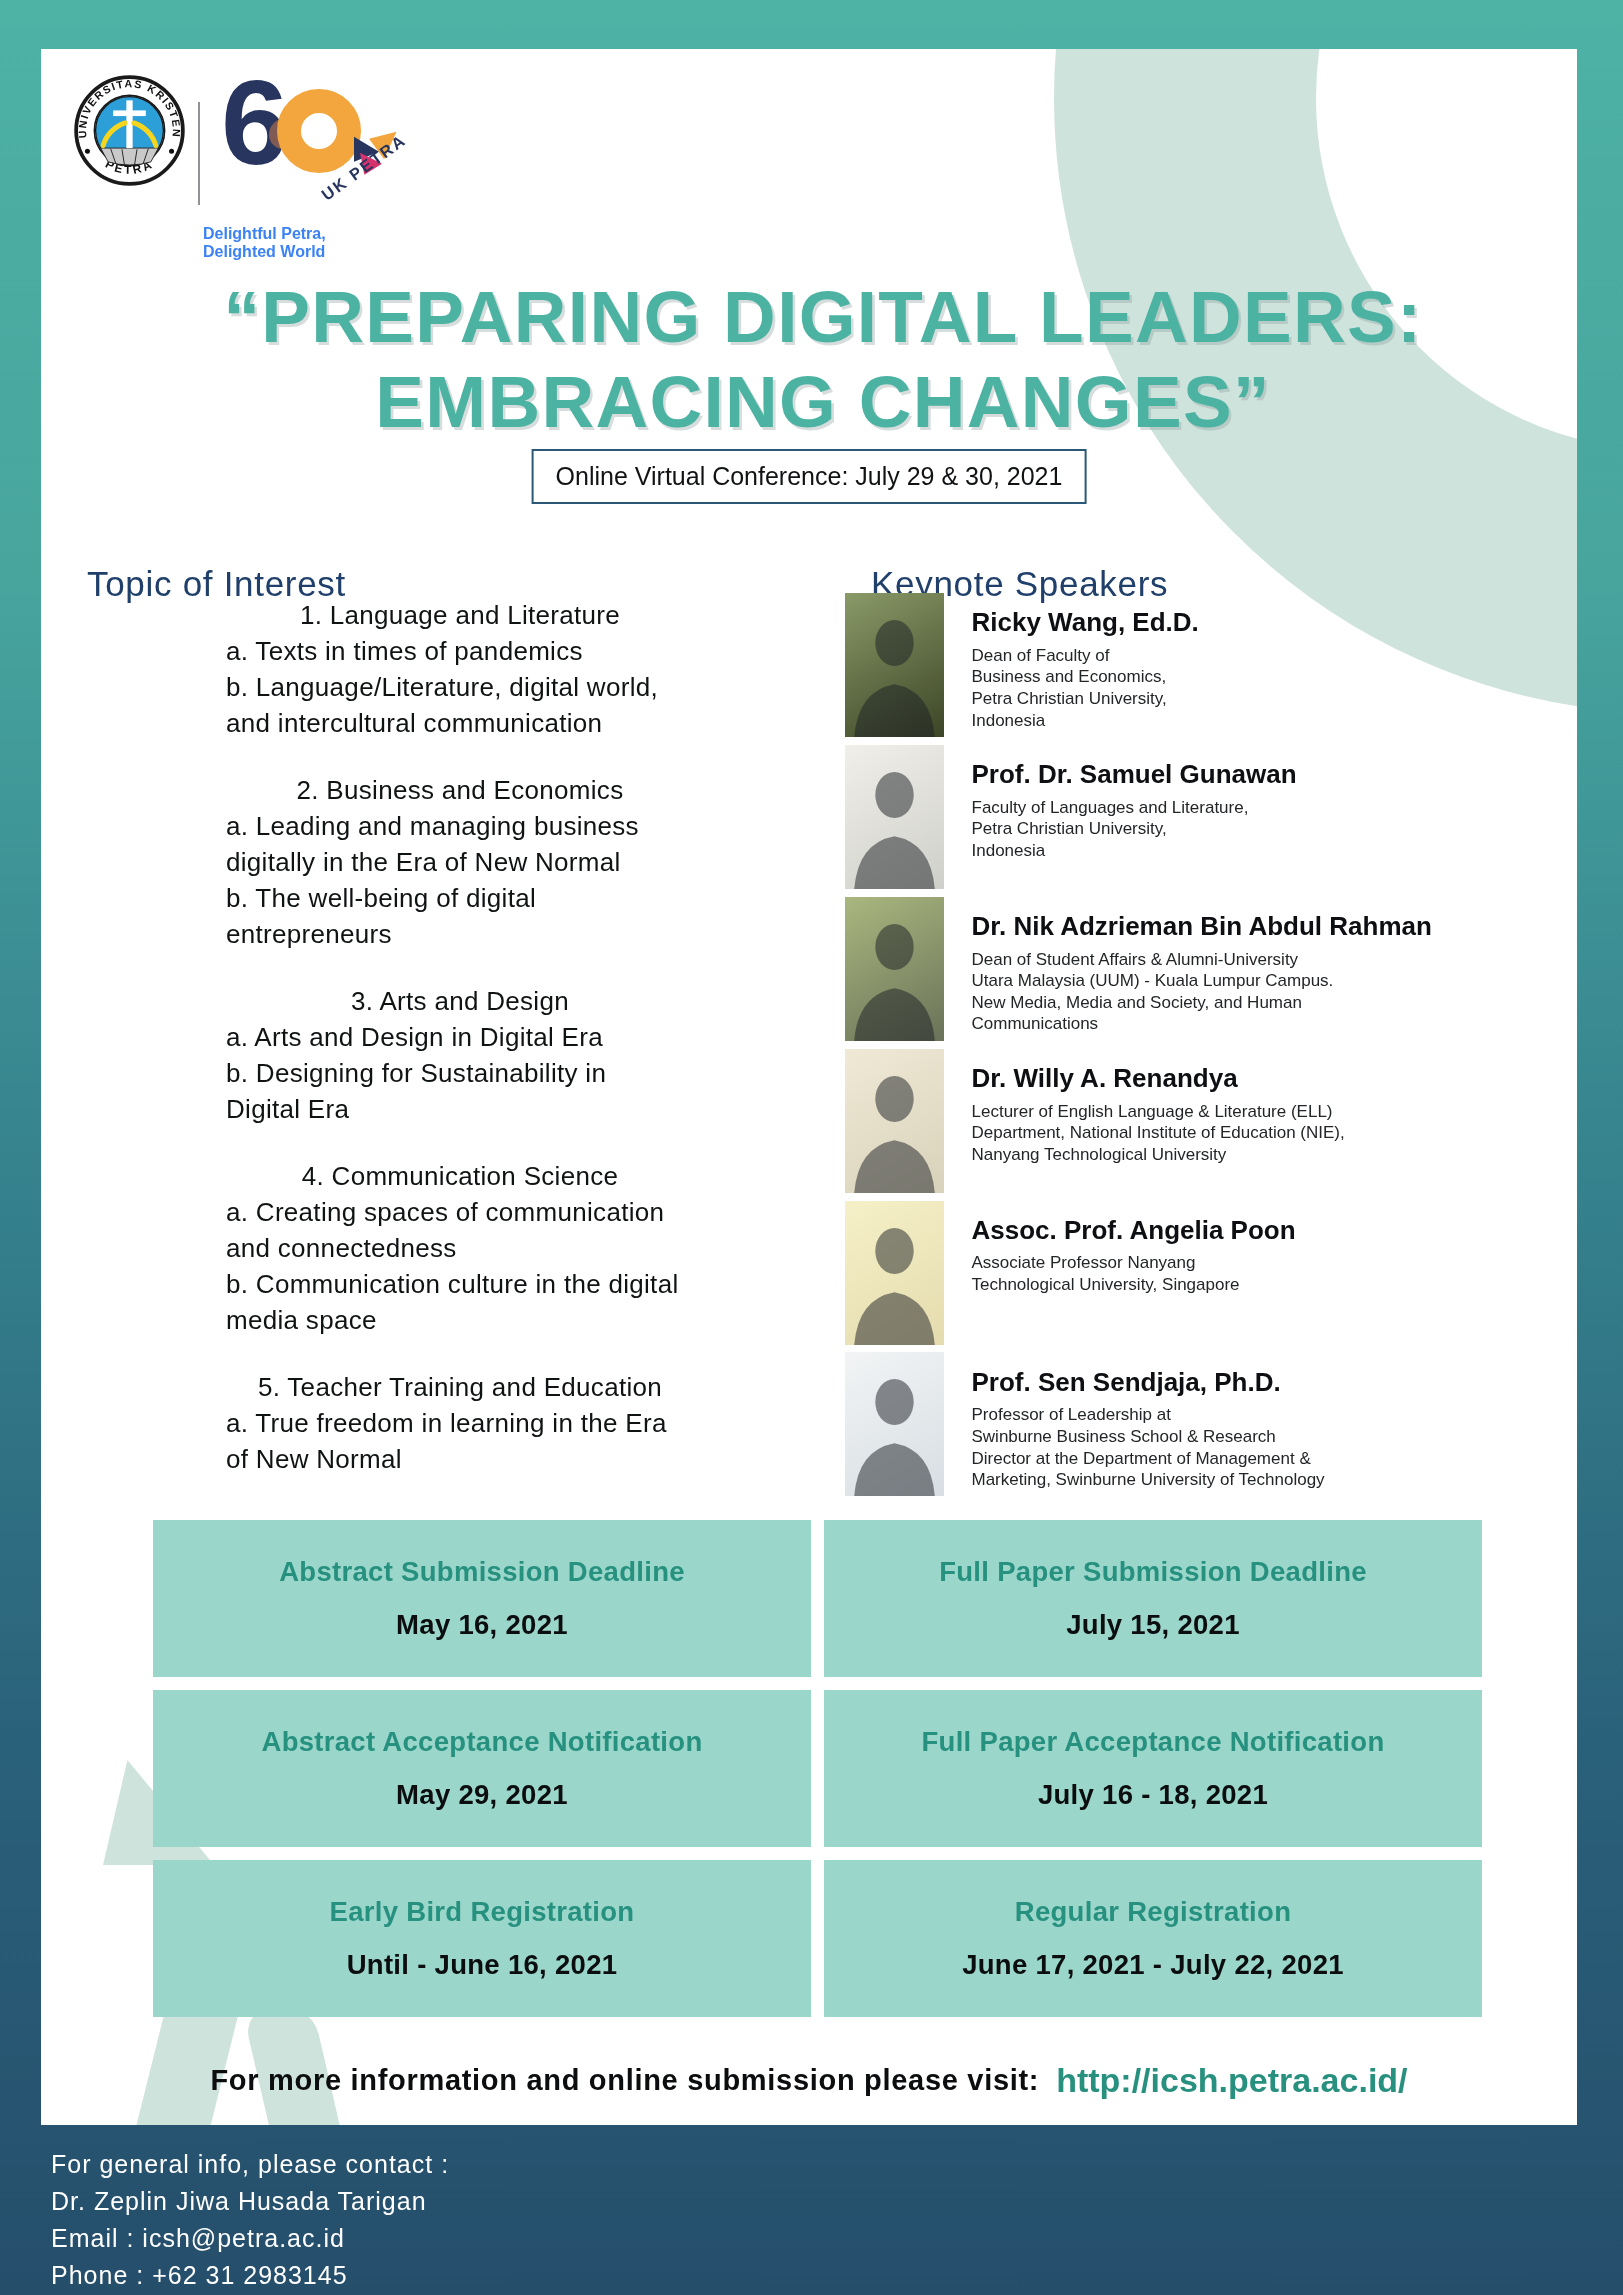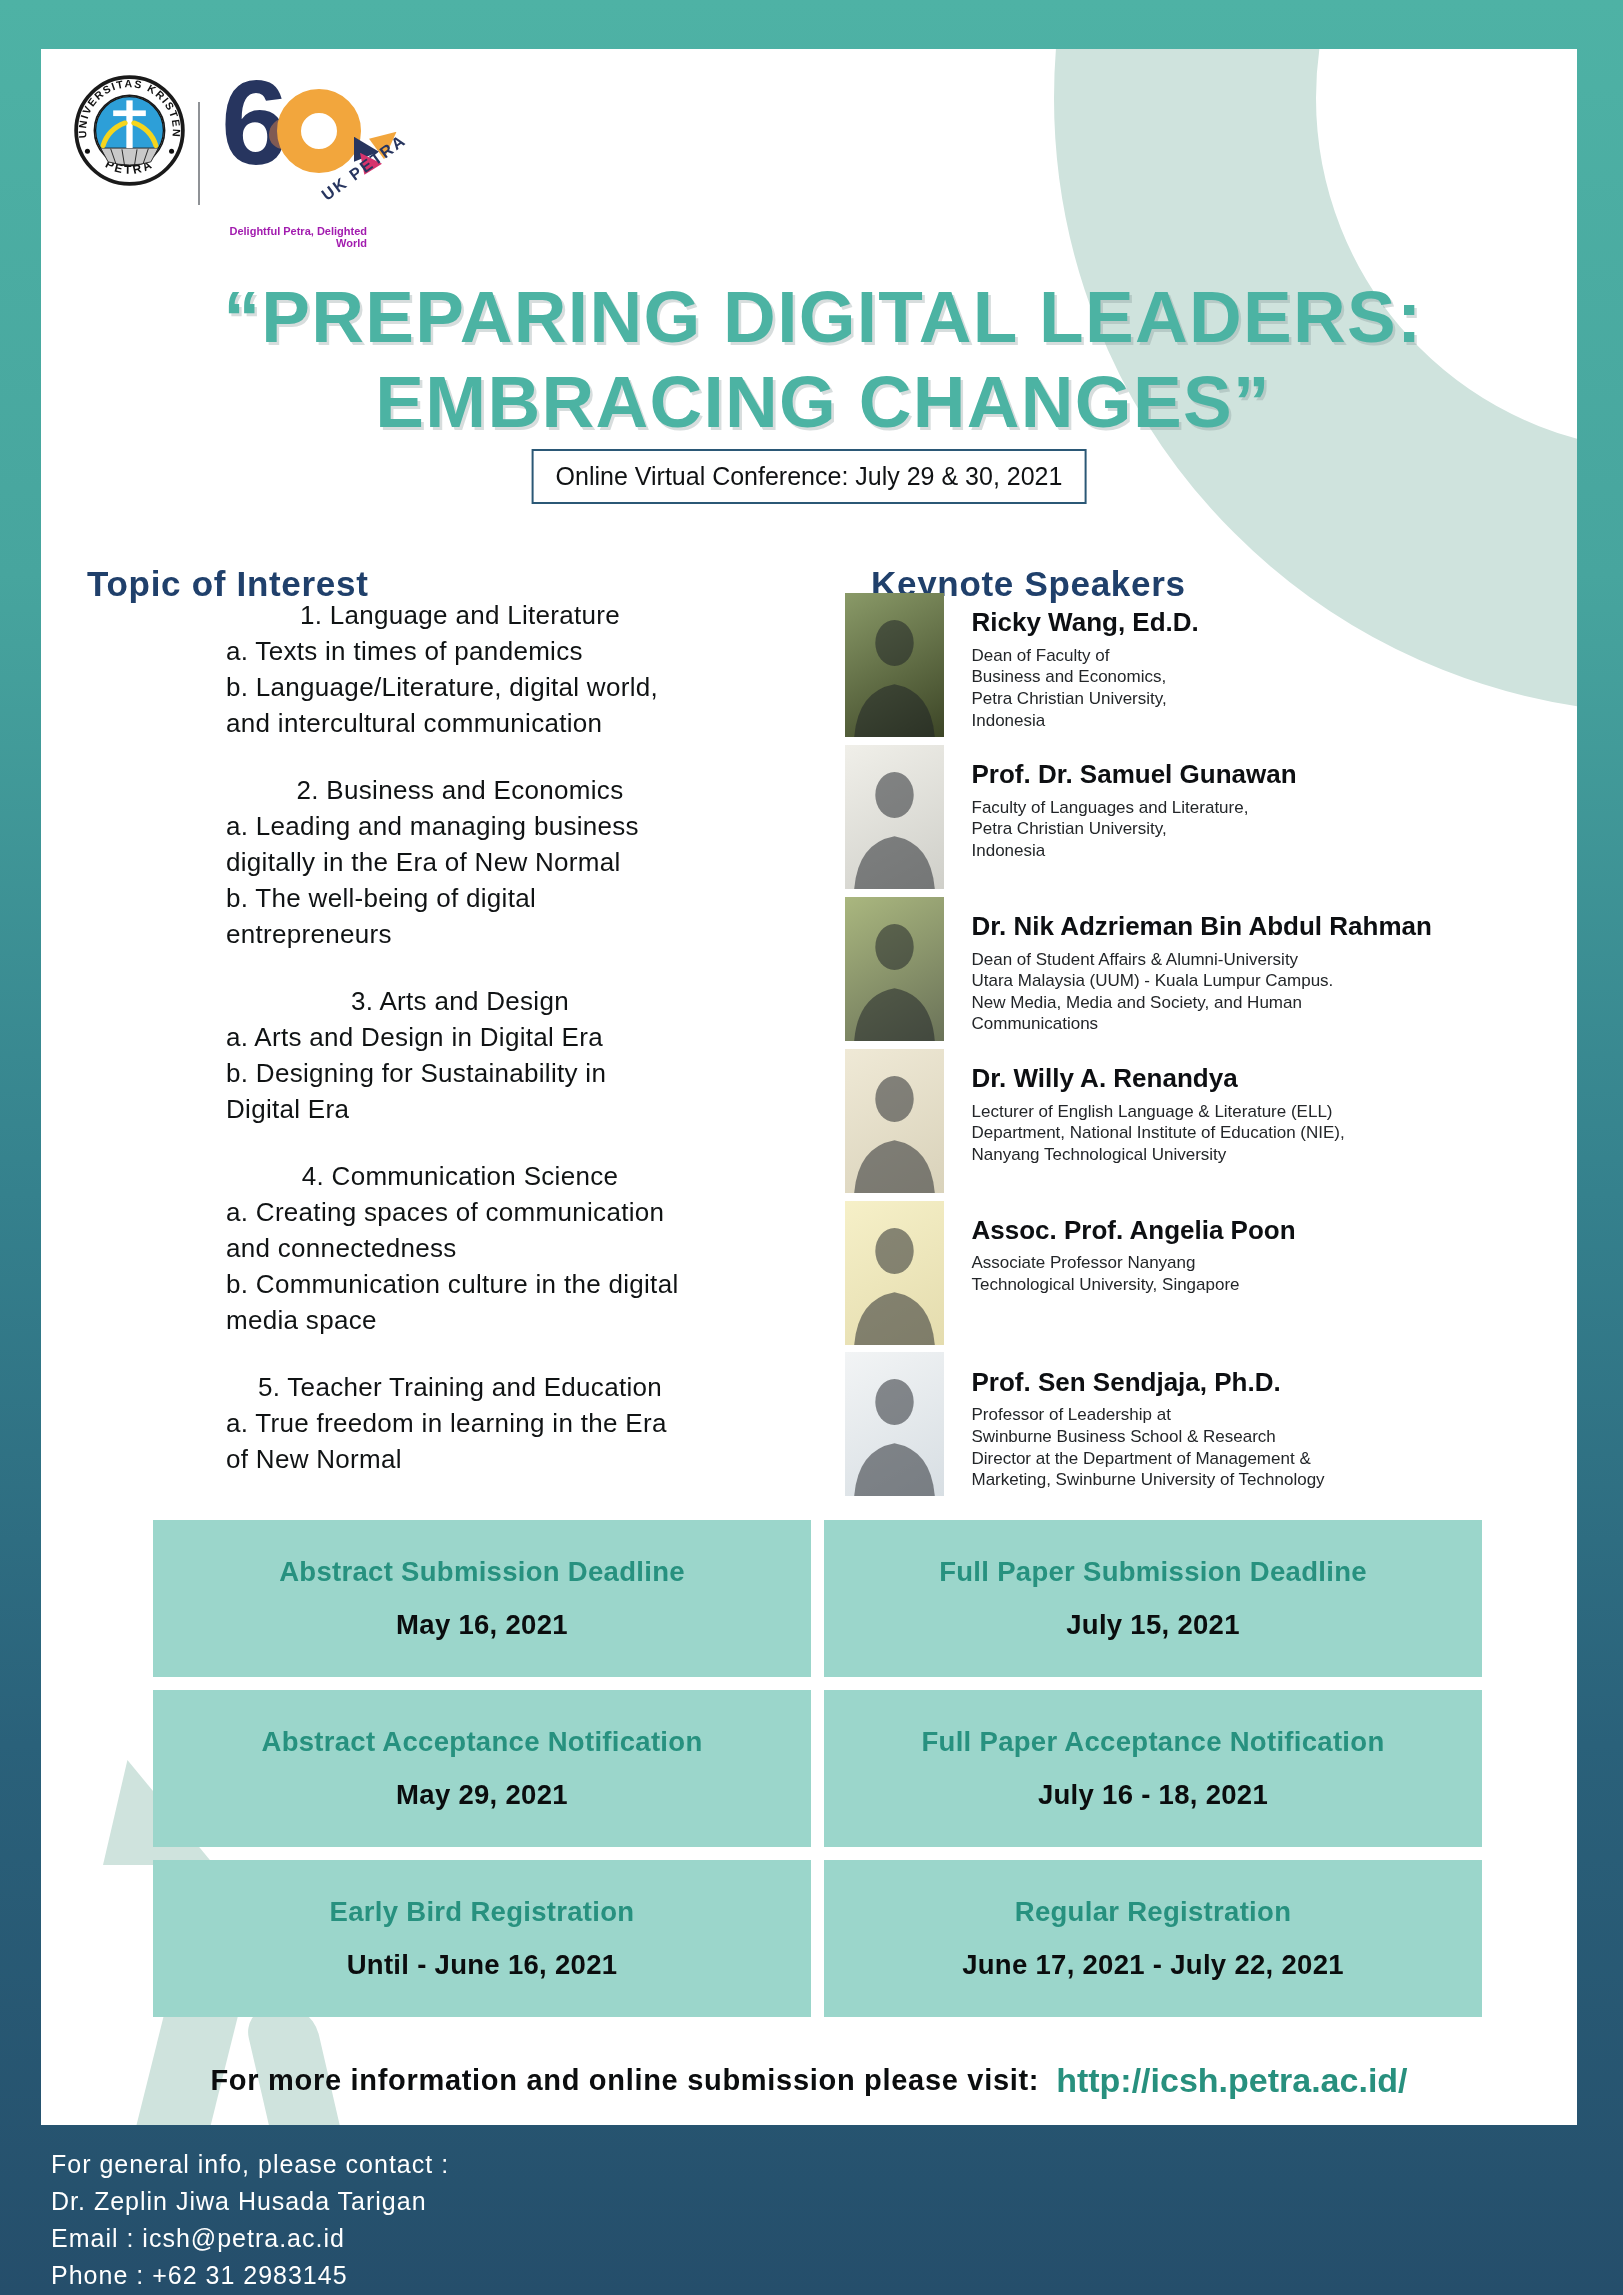--- a/index.html
+++ b/index.html
@@ -23,31 +23,31 @@
   .sixty{position:absolute;left:149px;top:5.2px;width:236px;height:131px;}
   .six{position:absolute;left:0;top:-11.8px;font-size:121px;line-height:1;font-weight:bold;color:#27355F;}
   .zero-ring{position:absolute;left:56px;top:15.7px;width:84px;height:84px;border:24px solid #F2A63D;border-radius:50%;box-sizing:border-box;}
   .blob{position:absolute;left:48px;top:44px;width:31px;height:31px;background:#8B5E52;border-radius:56% 44% 52% 48%;opacity:.9;}
   .tri{position:absolute;}
   .tri-navy{left:133px;top:63px;width:25px;height:25px;background:#27355F;clip-path:polygon(0 0,100% 60%,0 100%);}
   .tri-pink{left:139px;top:79px;width:22px;height:22px;background:#D6336C;clip-path:polygon(0 0,100% 50%,20% 100%);}
   .tri-orange{left:148px;top:58px;width:27.5px;height:27.5px;background:#F2A63D;clip-path:polygon(0 25%,100% 0,55% 100%);}
   .ukpetra{position:absolute;left:93px;top:84px;transform:rotate(-36deg);font-size:16.4px;font-weight:bold;
     letter-spacing:2px;color:#27355F;white-space:nowrap;}
-  .tagline{position:absolute;left:131px;top:156px;width:164px;text-align:right;font-size:11px;font-weight:bold;color:#a21caf;}
+  .tagline{position:absolute;left:131px;top:156px;width:164px;text-align:left;font-size:16px;font-weight:bold;color:#3b82f6;}
 
   
   .title{position:absolute;left:0;right:0;top:211px;text-align:center;color:#4CB3A3;font-weight:bold;}
   .title .line{display:block;font-size:73px;line-height:85px;letter-spacing:1.3px;
     text-shadow:2.6px 3.3px 0 rgba(130,150,148,.32);padding-left:28px;}
   .badge{position:absolute;left:50%;top:400px;transform:translateX(-50%);border:2px solid #2B5876;
     background:#fff;padding:11px 22px;font-size:25px;color:#101214;white-space:nowrap;}
 
   
-  .colhead{position:absolute;font-size:35px;font-weight:700;color:#20406B;letter-spacing:0.7px;}
+  .colhead{position:absolute;font-size:35px;font-weight:400;color:#20406B;letter-spacing:0.7px;}
   .colhead.topics-h{left:46px;top:486px;}
   .colhead.speakers-h{left:830px;top:486px;}
 
   
   .topics{position:absolute;left:46px;top:548px;width:746px;font-size:26px;color:#101314;letter-spacing:0.3px;}
   .tgroup{margin-bottom:31px;}
   .ttitle{line-height:36px;text-align:center;}
   .titem{padding-left:139px;width:458px;line-height:36px;}
 
   

